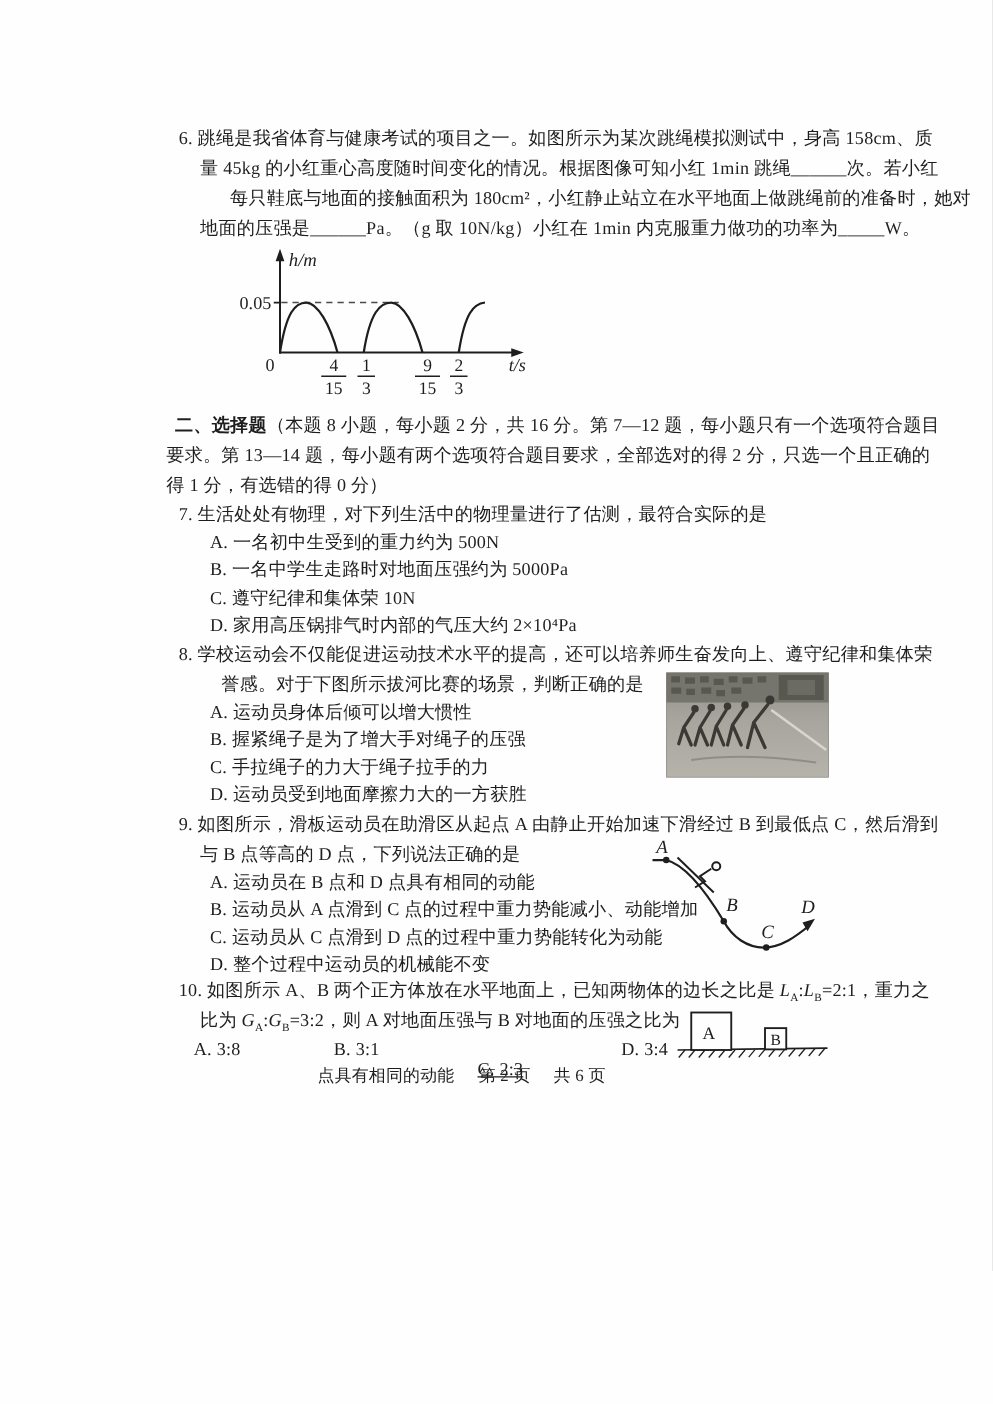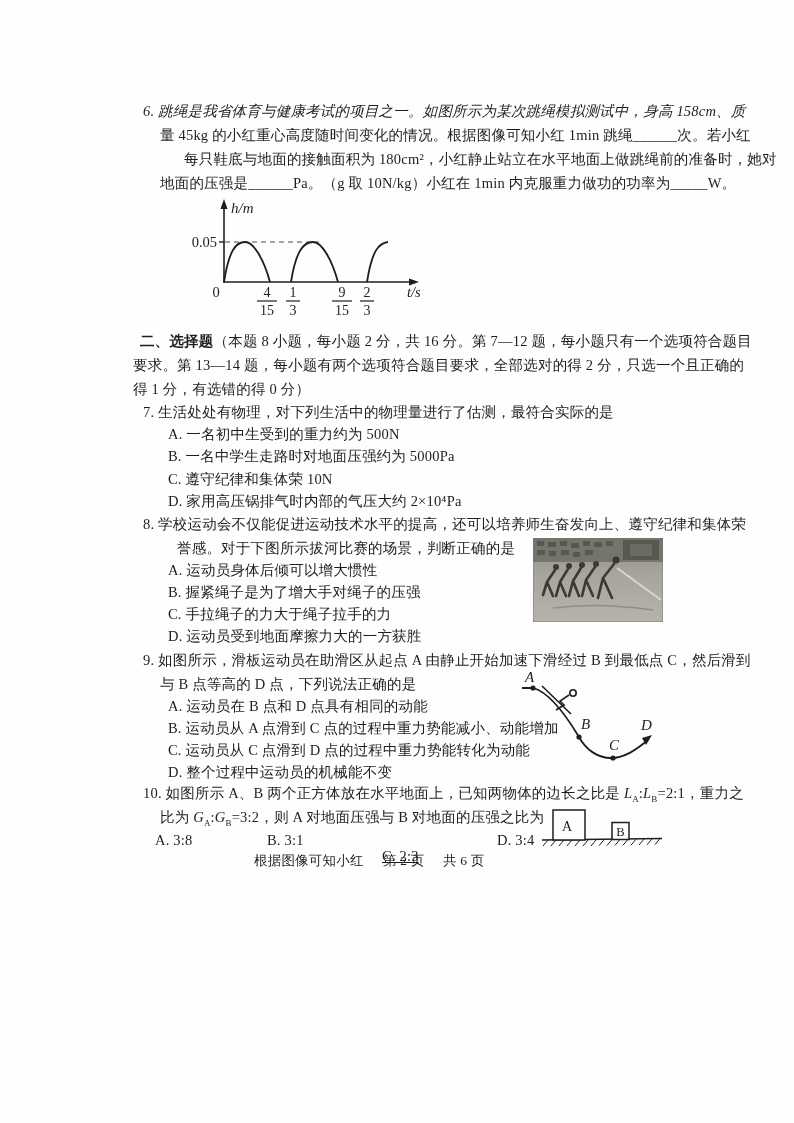--- a/index.html
+++ b/index.html
@@ -18,21 +18,21 @@
   .txt .bd  { font-weight:bold; }
   .footer-txt { font-size:13.5px; }
   svg text { font-family:"Liberation Serif","DejaVu Serif",serif; fill:#1e1e1e; }
   .figure { position:absolute; }
 </style>
 </head>
 <body>
 
 <div class="page">
 
-  <div class="txt" style="left:143px; top:103px;font-style:italic;">6. 跳绳是我省体育与健康考试的项目之一。如图所示为某次跳绳模拟测试中，身高 158cm、质</div>
+  <div class="txt" style="left:143px; top:103px;">6. 跳绳是我省体育与健康考试的项目之一。如图所示为某次跳绳模拟测试中，身高 158cm、质</div>
   <div class="txt" style="left:160px; top:127px;">量 45kg 的小红重心高度随时间变化的情况。根据图像可知小红 1min 跳绳______次。若小红</div>
   <div class="txt" style="left:160px; top:151px;margin-left:24px;">每只鞋底与地面的接触面积为 180cm²，小红静止站立在水平地面上做跳绳前的准备时，她对</div>
   <div class="txt" style="left:160px; top:175px;">地面的压强是______Pa。（g 取 10N/kg）小红在 1min 内克服重力做功的功率为_____W。</div>
 
   <svg class="figure" style="left:183px; top:196px;" width="245" height="130" viewBox="0 0 245 130">
 
     <line x1="41" y1="10" x2="41" y2="87" stroke="#1e1e1e" stroke-width="1.6"></line>
     <polygon points="41,3 37.5,13 44.5,13" fill="#1e1e1e"></polygon>
     <line x1="41" y1="86" x2="228" y2="86" stroke="#1e1e1e" stroke-width="1.6"></line>
     <polygon points="236,86 226,82.5 226,89.5" fill="#1e1e1e"></polygon>
@@ -184,17 +184,17 @@
       <line x1="104" y1="41" x2="99" y2="47"></line>
         <line x1="112" y1="40.8" x2="107" y2="46.8"></line>
       <line x1="120" y1="40.6" x2="115" y2="46.6"></line>
     </g>
     <rect x="13" y="12" width="32" height="30" fill="#fefefe" stroke="#1e1e1e" stroke-width="1.5"></rect>
     <rect x="72" y="24.5" width="17" height="17" fill="#fefefe" stroke="#1e1e1e" stroke-width="1.5"></rect>
     <text x="27" y="33" font-size="14" text-anchor="middle">A</text>
     <text x="80.5" y="38" font-size="12.5" text-anchor="middle">B</text>
   </svg>
 
-  <div class="txt footer-txt" style="left:254px; top:852px;">根据图像可知小红</div>
+  <div class="txt footer-txt" style="left:254px; top:852px;">点具有相同的动能</div>
   <div class="txt footer-txt" style="left:383px; top:852px;">第 2 页</div>
   <div class="txt footer-txt" style="left:443px; top:852px;">共 6 页</div>
 
 </div>
 
 </body></html>

